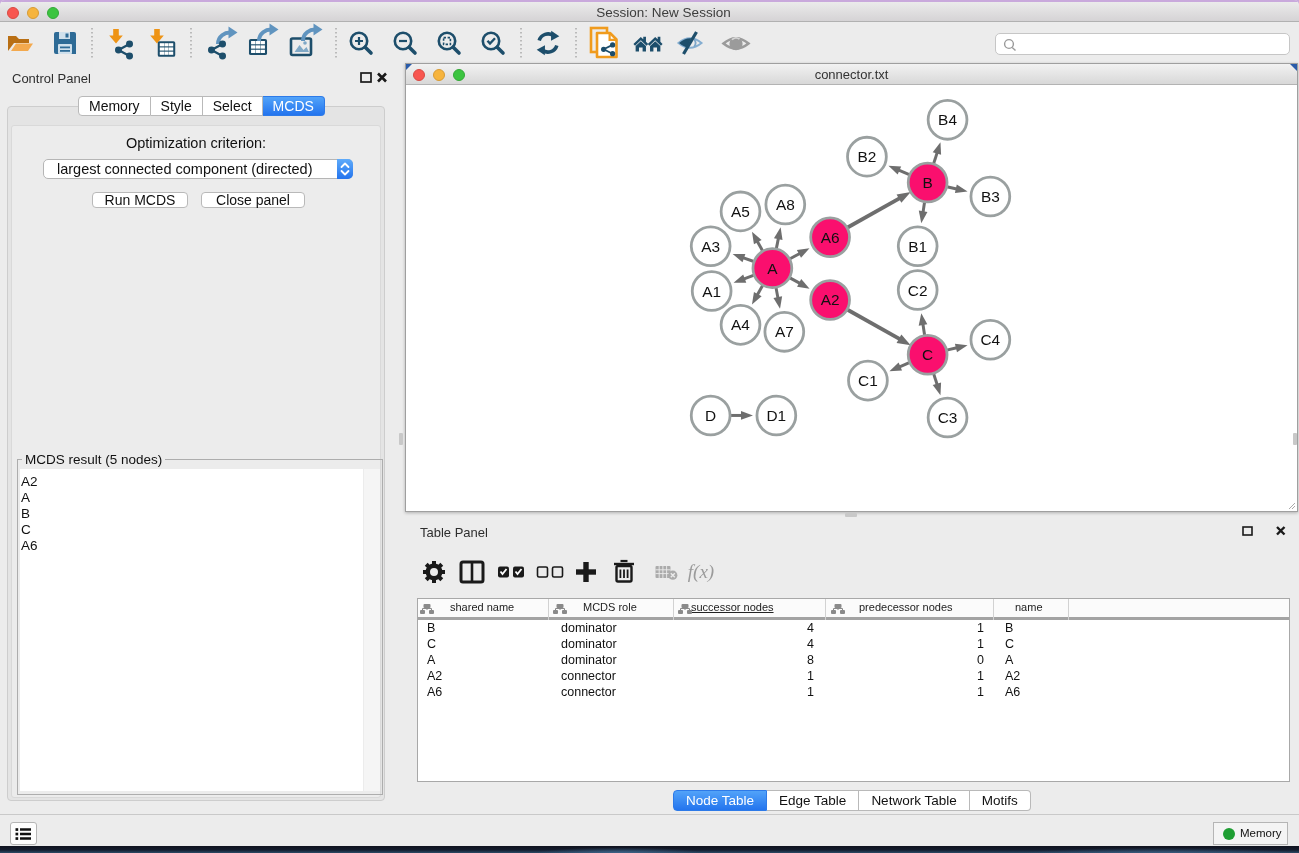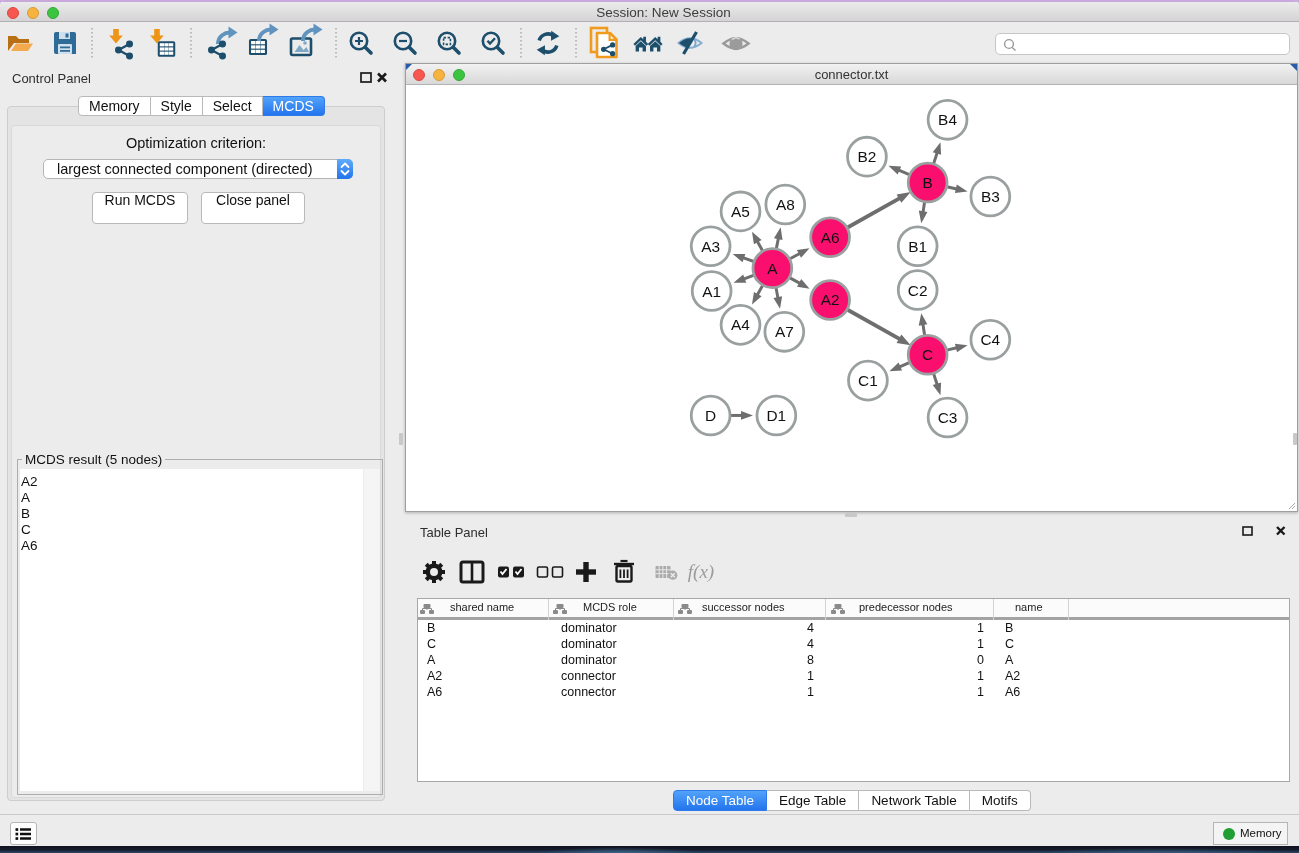--- a/index.html
+++ b/index.html
@@ -20,21 +20,21 @@
 .seg span { background:#fff; border:1px solid #b9b9b9; border-left:none; color:#111; display:flex; align-items:center; justify-content:center; padding:0 10px; }
 .seg span:first-child { border-left:1px solid #b9b9b9; border-radius:4px 0 0 4px; }
 .seg span:last-child { border-radius:0 4px 4px 0; }
 .seg span.sel { background:linear-gradient(#52a3f9,#2374ee); border-color:#2d7ae8; color:#fff; }
 #cp-outer { position:absolute; left:7px; top:106px; width:378px; height:695px; background:#e4e4e4; border:1px solid #cdcdcd; border-radius:4px; }
 #cp-inner { position:absolute; left:3px; top:18px; width:370px; height:673px; background:#ececec; border:1px solid #d9d9d9; border-radius:3px; }
 #optlabel { position:absolute; left:0; top:9px; width:100%; text-align:center; font-size:14.5px; color:#111; }
 #dropdown { position:absolute; left:31px; top:33px; width:310px; height:20px; background:#fff; border:1px solid #b5b5b5; border-radius:5px; font-size:14.5px; color:#111; }
 #dropdown .txt { position:absolute; left:13px; top:1px; }
 #stepper { position:absolute; right:-1px; top:-1px; width:16px; height:20px; background:linear-gradient(#5fabfa,#2374ee); border-radius:0 5px 5px 0; }
-.btn { position:absolute; height:32px; line-height:15px; background:#fff; border:1px solid #b9b9b9; border-radius:4px; font-size:14px; color:#111; text-align:center; }
+.btn { position:absolute; height:16px; line-height:15px; background:#fff; border:1px solid #b9b9b9; border-radius:4px; font-size:14px; color:#111; text-align:center; }
 #fieldset { position:absolute; left:5px; top:333px; width:366px; height:336px; border:1px solid #adadad; }
 #fieldset .white { position:absolute; left:2px; top:9px; right:2px; bottom:3px; background:#fff; }
 #fieldset .lab { position:absolute; left:4px; top:-8px; background:#ececec; padding:0 3px; font-size:13.5px; color:#111; }
 #fieldset .list { position:absolute; left:1px; top:5px; font-size:13.5px; color:#111; line-height:16px; }
 #fieldset .sb { position:absolute; right:0; top:0; bottom:0; width:17px; background:#f5f5f5; border-left:1px solid #ececec; }
 
 #netwin { position:absolute; left:405px; top:63px; width:893px; height:449px; background:#fff; border:1px solid #9f9f9f; box-shadow:0 1px 3px rgba(0,0,0,.25); }
 #nettitle { position:absolute; left:0; top:0; width:100%; height:21px; background:linear-gradient(#f2f2f2,#d8d8d8); border-bottom:1px solid #b3b3b3; }
 #nettitle .t { position:absolute; top:2.5px; width:100%; text-align:center; font-size:13px; color:#333; }
 
@@ -416,21 +416,21 @@
           <circle cx="6.8" cy="3.2" r="4.6" fill="#ababab"></circle>
           <path d="M4.8,1.2 L8.8,5.2 M8.8,1.2 L4.8,5.2" stroke="#ececec" stroke-width="1.4"></path>
         </g>
         <text x="701" y="6" text-anchor="middle" font-family="Liberation Serif, serif" font-style="italic" font-size="19" fill="#9b9b9b">f(x)</text>
       </g>
     </svg>
   <div id="tbl">
     <div id="tblhdr">
       <span style="position:absolute; left:32px; top:2px;">shared name</span>
       <span style="position:absolute; left:165px; top:2px;">MCDS role</span>
-      <span style="position:absolute; left:284px; top:2px;">successor nodes</span>
+      <span style="position:absolute; left:273px; top:2px;text-decoration:underline;">successor nodes</span>
       <span style="position:absolute; left:441px; top:2px;">predecessor nodes</span>
       <span style="position:absolute; left:597px; top:2px;">name</span>
       <div class="cs" style="left:130px;"></div>
       <div class="cs" style="left:255px;"></div>
       <div class="cs" style="left:407px;"></div>
       <div class="cs" style="left:575px;"></div>
       <div class="cs" style="left:650px;"></div>
     </div>
     <div class="trow" style="top:22px;">
         <span class="c1">B</span>

